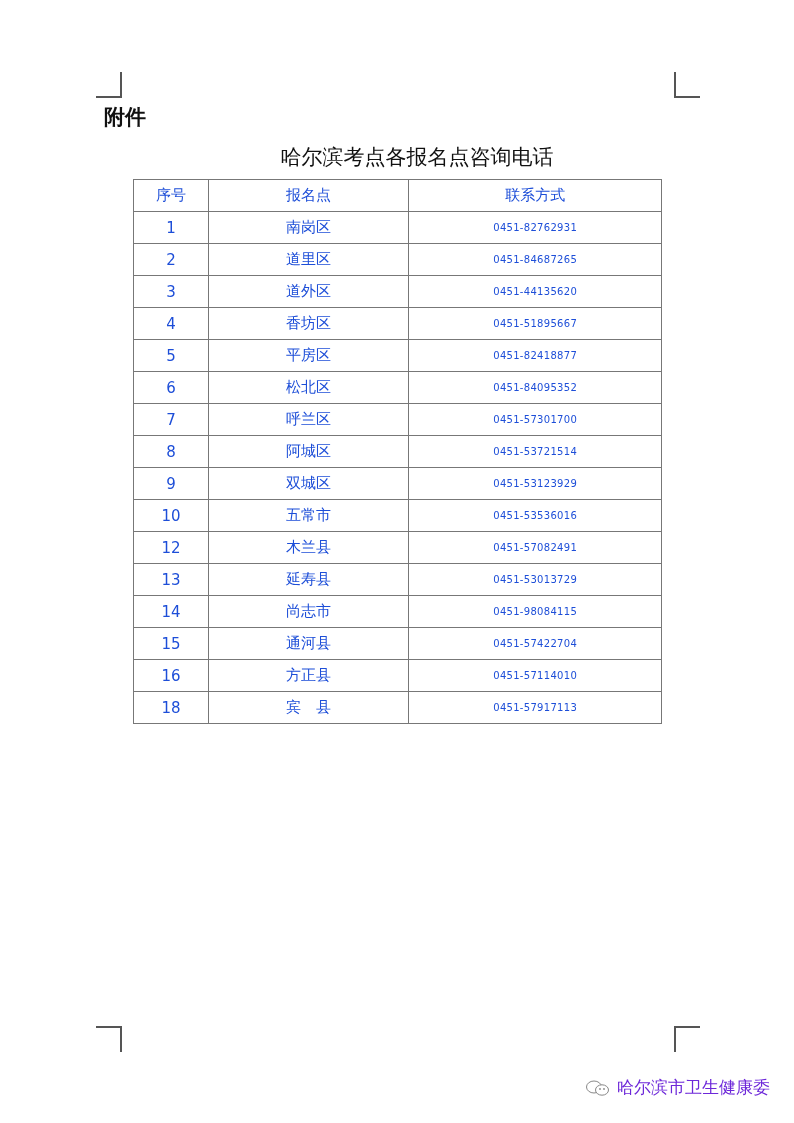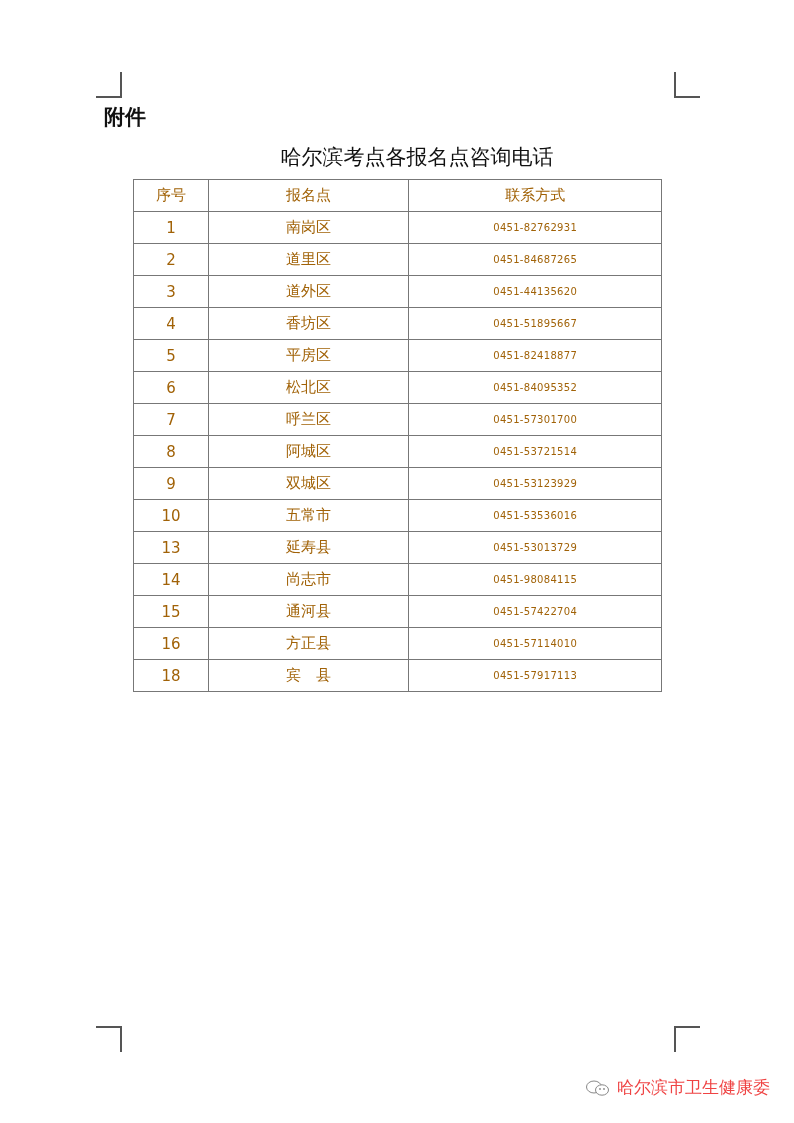--- a/index.html
+++ b/index.html
@@ -9,31 +9,31 @@
   }
   .corner { position:absolute; width:24px; height:24px; border-color:#555; border-style:solid; border-width:0; }
   .c-tl { left:96px; top:72px; border-right-width:2px; border-bottom-width:2px; }
   .c-tr { left:674px; top:72px; border-left-width:2px; border-bottom-width:2px; }
   .c-bl { left:96px; top:1026px; border-right-width:2px; border-top-width:2px; }
   .c-br { left:674px; top:1026px; border-left-width:2px; border-top-width:2px; }
   .attach { position:absolute; left:104px; top:103px; font-size:21px; color:#111;font-weight:bold; }
   .title { position:absolute; left:0; width:794px; top:143px; text-align:center; font-size:21px; color:#111;margin-left:20px; }
   table.grid {
     position:absolute; left:133px; top:179px; width:529px;
-    border-collapse:collapse; font-size:15px; color:#a16207;
+    border-collapse:collapse; font-size:15px; color:#1d4ed8;
   }
   table.grid th, table.grid td {
     border:1px solid #777; text-align:center; padding:0; height:31px; font-weight:normal;
   }
   table.grid th { height:31px; font-size:15px; }
   .col-idx { width:79px; }
   .col-site { width:215px; }
   .col-phone { width:270px; }
   .phone { font-family:"DejaVu Sans", sans-serif; letter-spacing:0.3px; font-size:10px; }
-  .footer { position:absolute; right:24px; top:1076px; display:flex; align-items:center; gap:6px; color:#ef4444; font-size:17px; }
+  .footer { position:absolute; right:24px; top:1076px; display:flex; align-items:center; gap:6px; color:#6d28d9; font-size:17px; }
   .wechat { width:26px; height:18px; }
 </style>
 </head>
 <body>
 
 <div class="corner c-tl"></div>
 <div class="corner c-tr"></div>
 <div class="corner c-bl"></div>
 <div class="corner c-br"></div>
 
@@ -93,20 +93,25 @@
         <td>9</td>
         <td>双城区</td>
         <td class="phone">0451-53123929</td>
       </tr>
       <tr>
         <td>10</td>
         <td>五常市</td>
         <td class="phone">0451-53536016</td>
       </tr>
       <tr>
+        <td>12</td>
+        <td>木兰县</td>
+        <td class="phone">0451-57082491</td>
+      </tr>
+      <tr>
         <td>13</td>
         <td>延寿县</td>
         <td class="phone">0451-53013729</td>
       </tr>
       <tr>
         <td>14</td>
         <td>尚志市</td>
         <td class="phone">0451-98084115</td>
       </tr>
       <tr>

